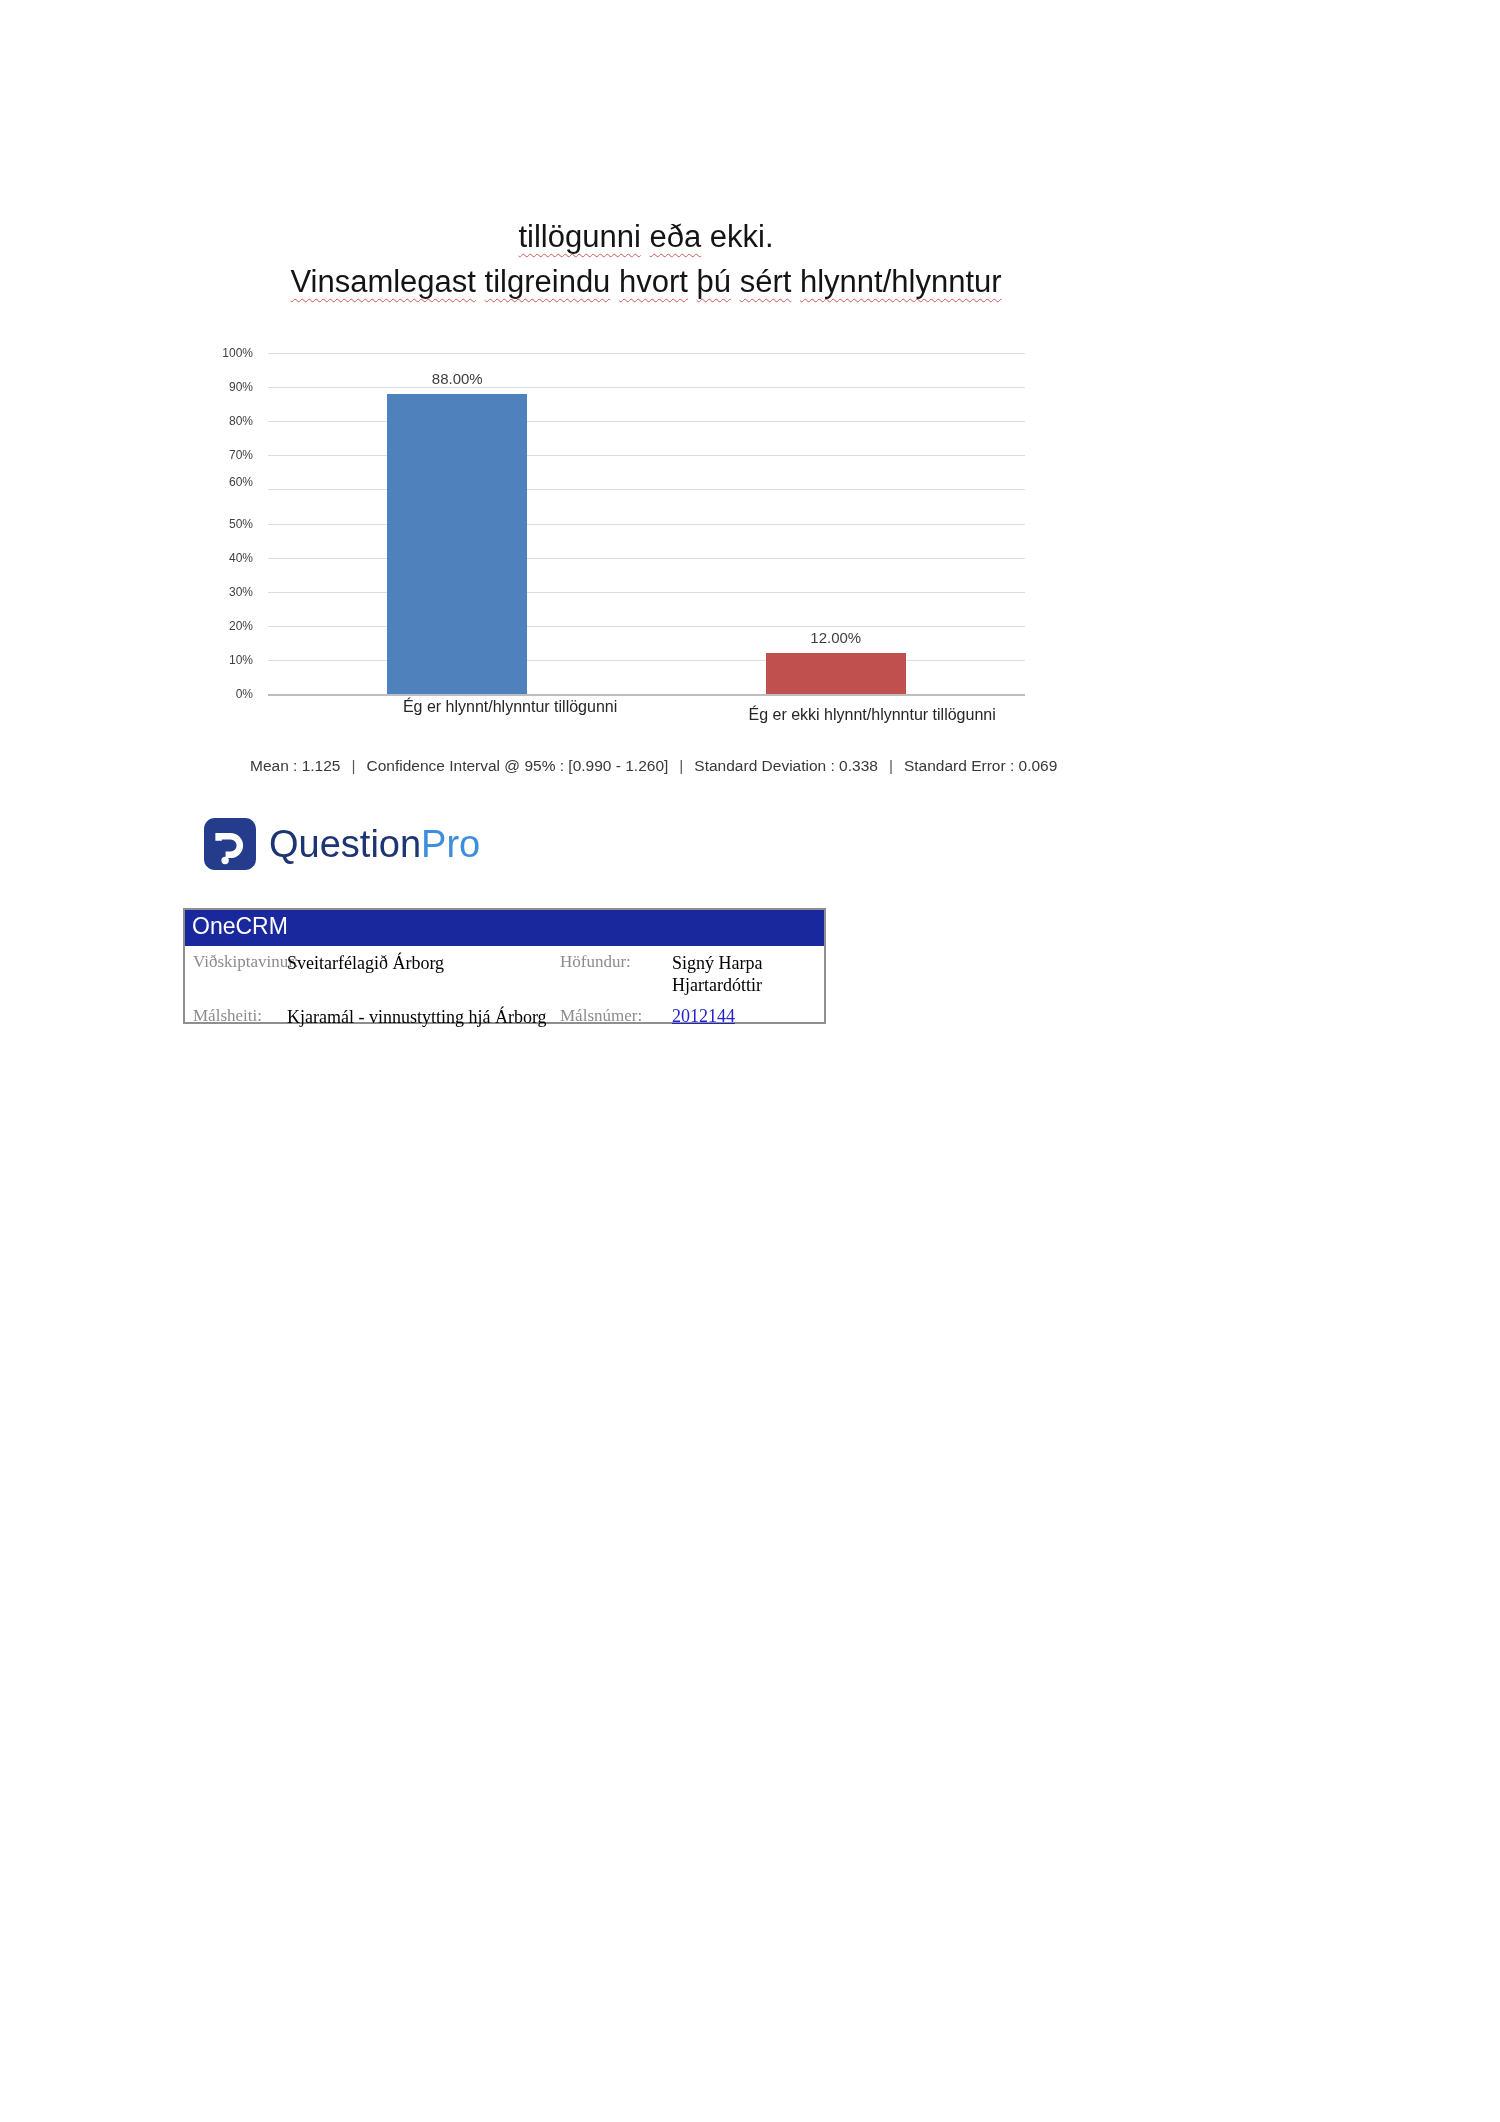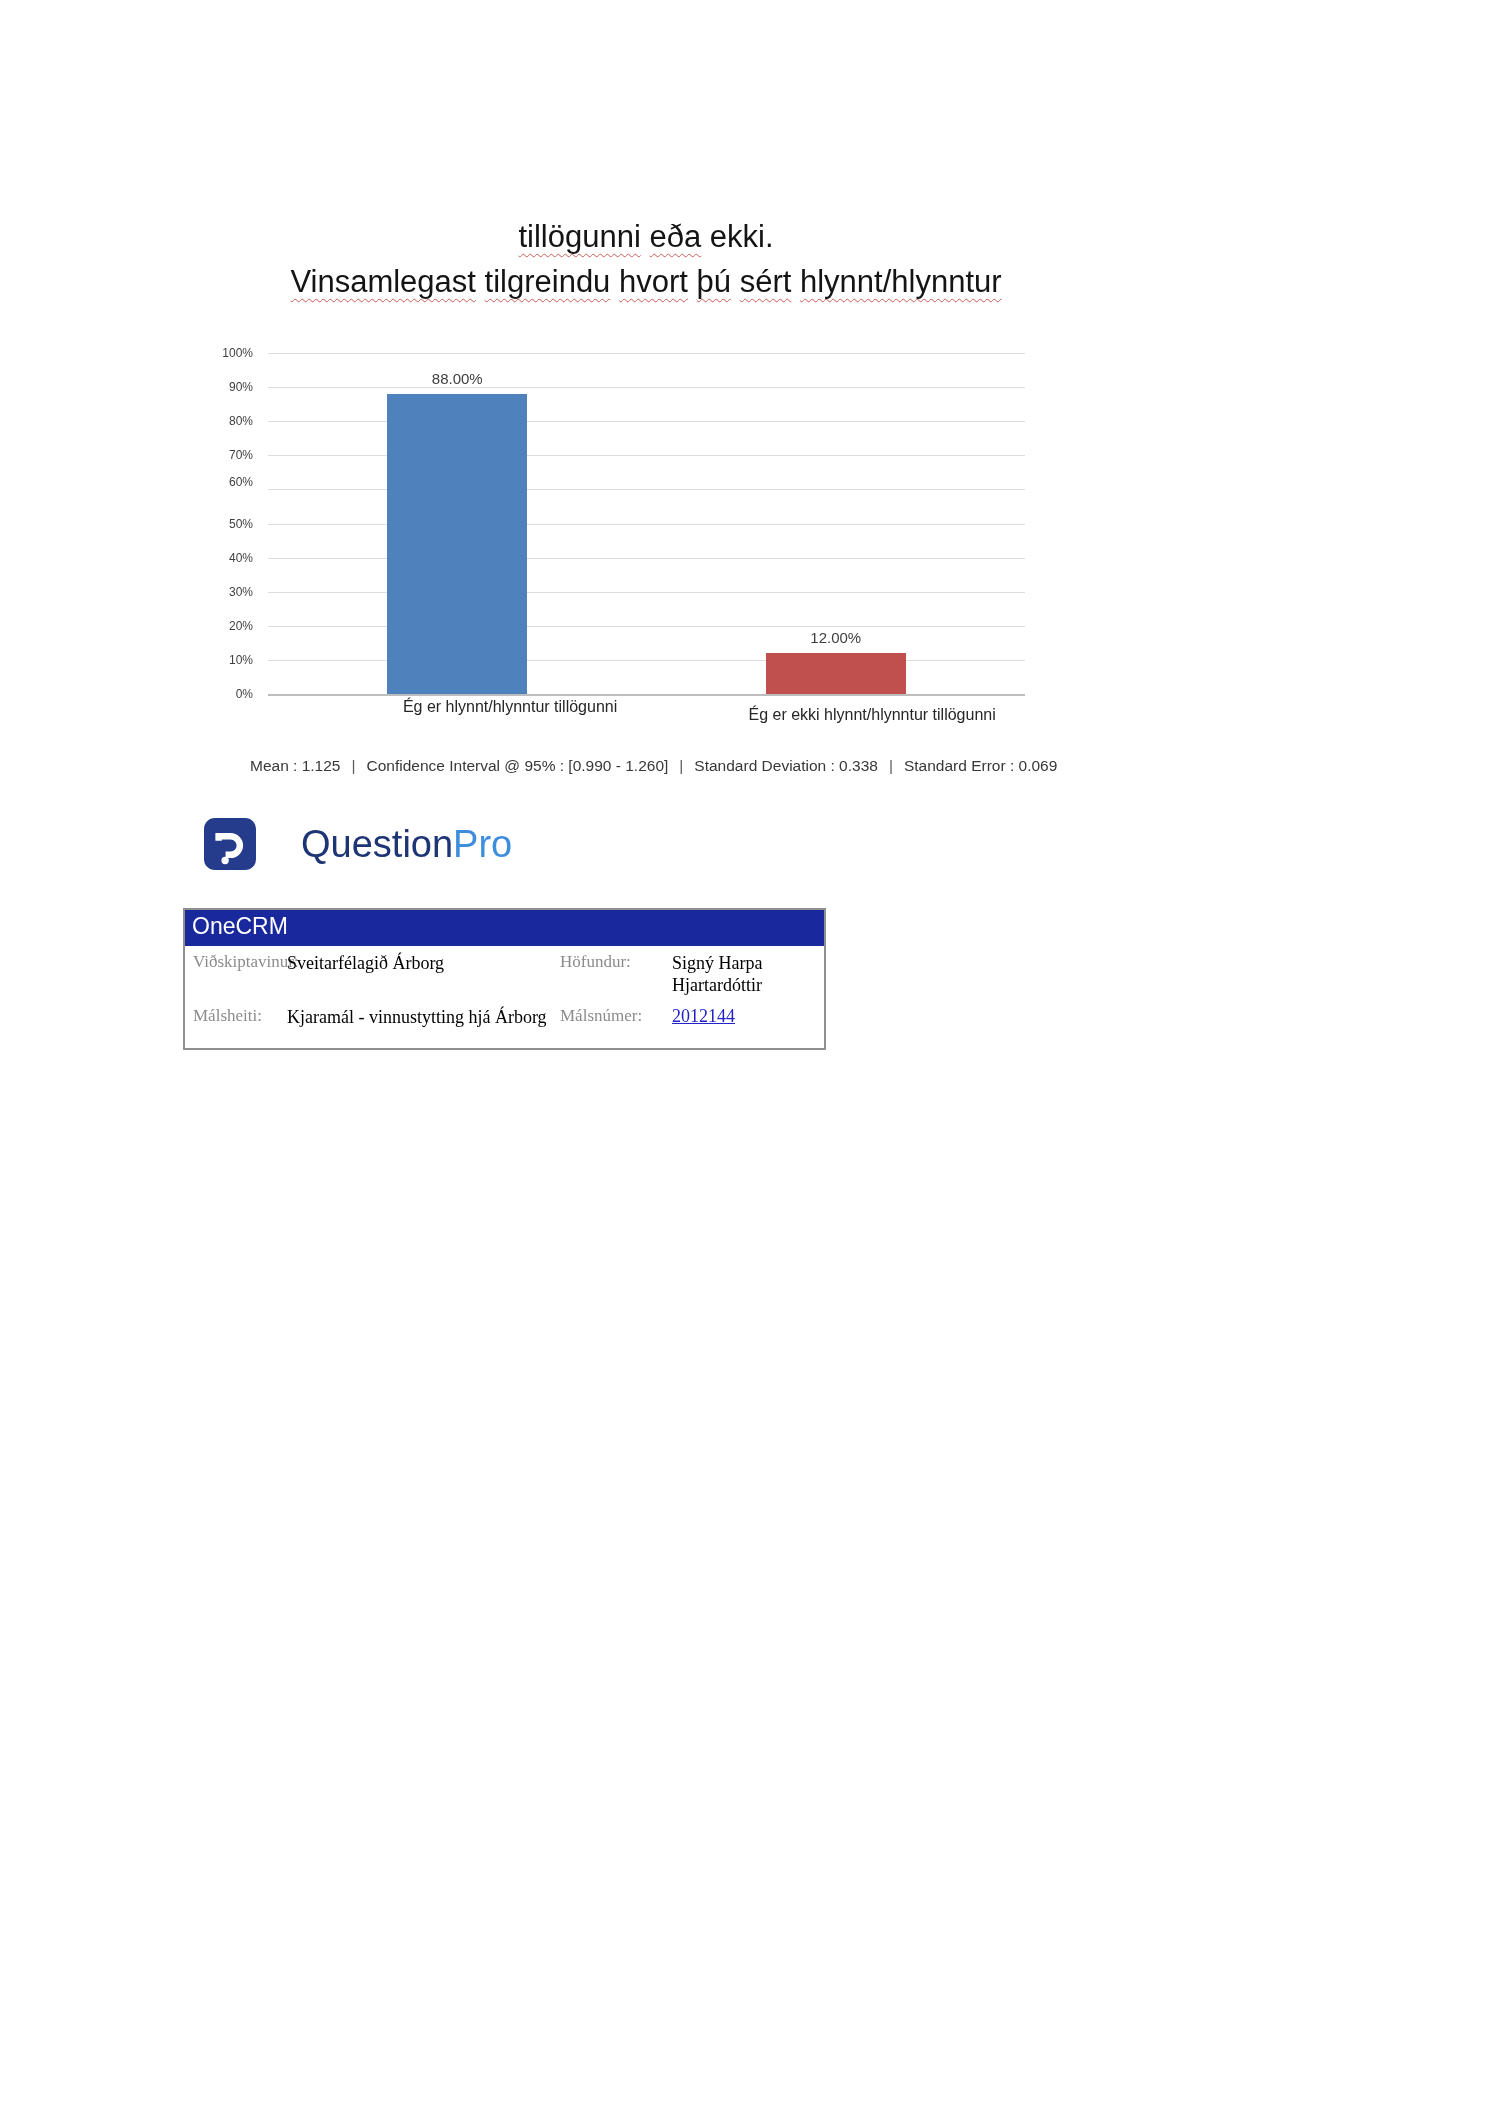--- a/index.html
+++ b/index.html
@@ -37,28 +37,28 @@
   .x-label{
     position:absolute;top:345px;text-align:right;font-size:16px;color:var(--label-text);
   }
   
   .stats-line{
     position:absolute;top:757px;left:250px;width:790px;text-align:center;
     font-size:15.5px;color:#383838;white-space:nowrap;
   }
   .stats-line .sep{margin:0 11px;color:#5a5a5a;}
   
-  .logo{position:absolute;left:204px;top:818px;display:flex;align-items:center;gap:32px;}
+  .logo{position:absolute;left:204px;top:818px;display:flex;align-items:center;}
   .logo-icon{width:52px;height:52px;display:block;}
   .logo-text{font-size:38px;margin-left:13px;letter-spacing:0;line-height:1;}
   .logo-question{color:var(--logo-navy);}
   .logo-pro{color:var(--logo-blue);}
   
   .crm-box{
-    position:absolute;left:183px;top:908px;width:643px;height:142px;
+    position:absolute;left:183px;top:908px;width:643px;height:116px;
     border:2px solid #8f8f8f;background:#fff;box-sizing:border-box;
   }
   .crm-header{
     background:var(--crm-blue);color:#fff;font-size:23px;line-height:1.25;
     padding:2px 7px 5px;font-family:"Liberation Sans", sans-serif;
   }
   .crm-grid{
     display:grid;grid-template-columns:94px 273px 112px 1fr;
     padding:6px 8px 0;font-family:"Liberation Serif", serif;
     align-items:center;row-gap:2px;

